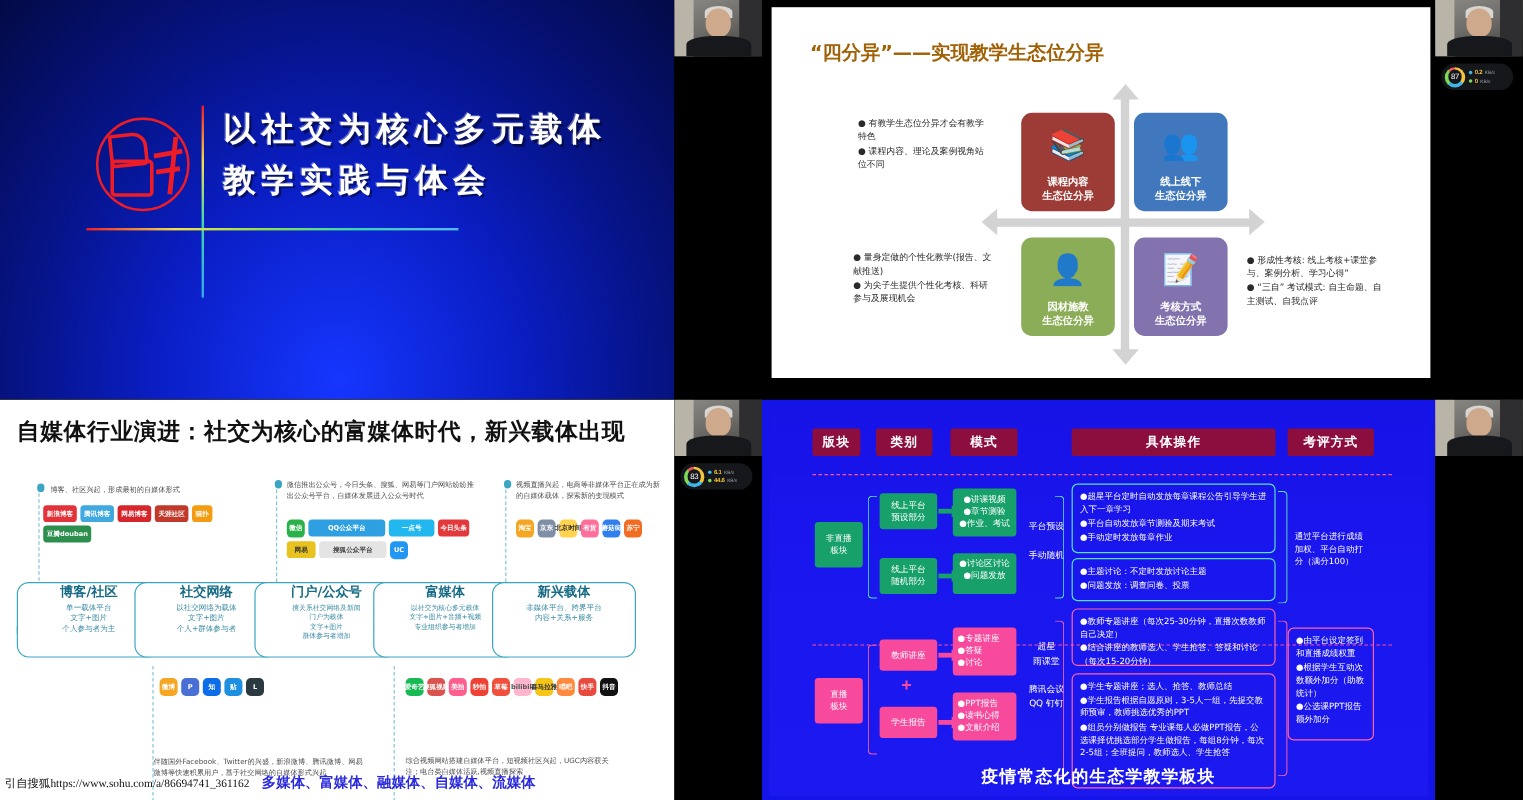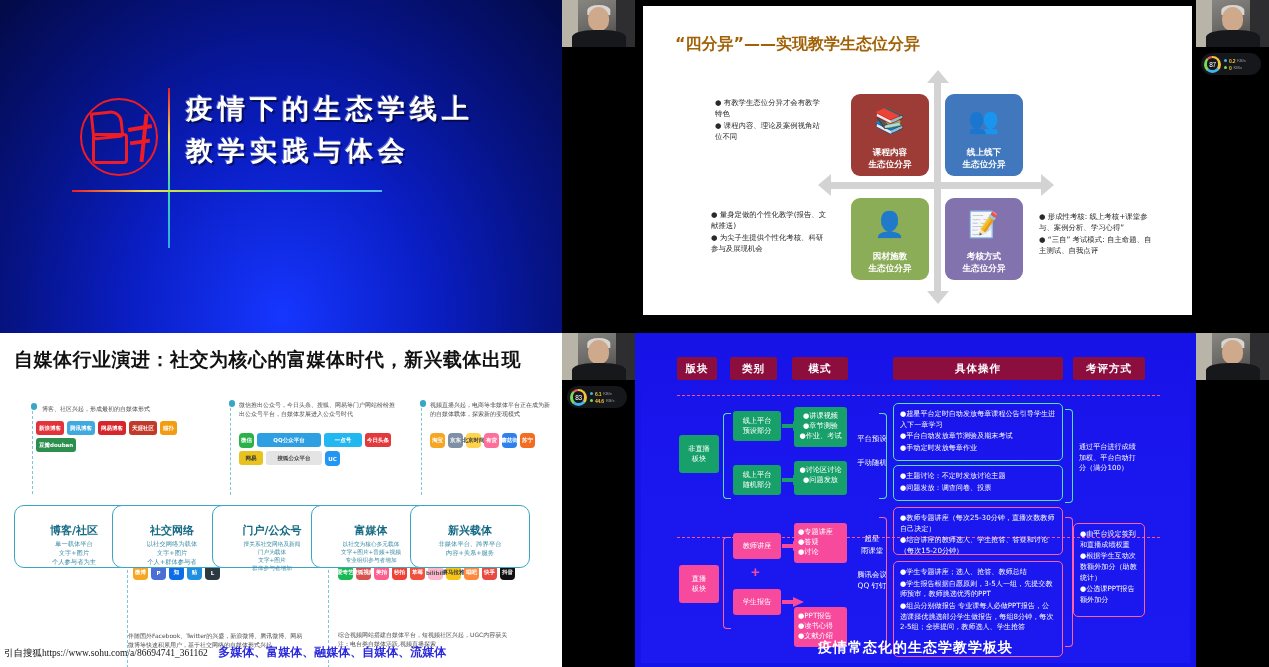--- a/index.html
+++ b/index.html
@@ -143,23 +143,23 @@
   .p3 { position:absolute; inset:0 73px 0 0; background:#fff; }
   .p3 h1 {
     position:absolute; left:14px; top:14px; font-size:19px; font-weight:bold; color:#111;
     letter-spacing:0.5px; white-space:nowrap;
     font-family:"DejaVu Sans","Liberation Sans",sans-serif;
   }
   .tl-line { position:absolute; left:14px; top:189px; width:490px; height:6px; background:#1f7f9c; }
   .tl-arrow { position:absolute; left:500px; top:180px; width:0; height:0;
     border-top:12px solid transparent; border-bottom:12px solid transparent; border-left:18px solid #1f7f9c; }
   .node {
-    position:absolute; top:172px; width:120px; height:63px; border-radius:10px;
+    position:absolute; top:152px; width:120px; height:63px; border-radius:10px;
     border:1.6px solid #3ba6c4; background:#fff; z-index:3;
-    display:flex; flex-direction:column; align-items:center; padding-top:17px;
+    display:flex; flex-direction:column; align-items:center; padding-top:0;
   }
   .node .nt { font-size:11px; font-weight:bold; color:#176b86; white-space:nowrap;
               font-family:"DejaVu Sans","Liberation Sans",sans-serif;}
   .node .ns { margin-top:2px; font-size:6.3px; line-height:1.42; color:#3a8ba4; text-align:center;
               font-family:"DejaVu Sans","Liberation Sans",sans-serif;}
   .nd0{left:14px;} .nd1{left:112px;} .nd2{left:212px;} .nd3{left:311px;} .nd4{left:410px;}
 
   .stem { position:absolute; width:1.5px; border-left:1.5px dashed #7fc5da; }
   .stem .cap { position:absolute; left:-2.5px; width:6.5px; height:6.5px; border-radius:50%; background:#3ba6c4; }
   .s-a { left:32px;  top:73px;  height:88px; }
@@ -256,21 +256,21 @@
   <div class="cell">
     <div class="p1">
       <div class="stage">
         <div class="seal">
           <div class="sd1"></div>
             <div class="sd2"></div>
             <div class="sd3"></div>
         </div>
         <div class="vrule"></div>
         <div class="titlewrap">
-          <div class="tline">疫情下的生态学线上</div>
+          <div class="tline">以社交为核心多元载体</div>
           <div class="tline">教学实践与体会</div>
         </div>
       </div>
       <div class="hrule"></div>
     </div>
     <div class="thumbcol">
       <div class="thumb">
         <div class="bg-l"></div>
           <div class="bg-r"></div>
         <div class="hair"></div>
@@ -569,21 +569,21 @@
         <div class="pline" style="left:141px; top:207px; width:12px; height:4px;"></div>
         <div class="parrow" style="left:152px; top:204px;"></div>
         <div class="pline" style="left:141px; top:263px; width:12px; height:4px;"></div>
         <div class="parrow" style="left:152px; top:260px;"></div>
 
         <div class="pbox" style="left:153px; top:186px; width:53px; height:40px;">
           <div>●专题讲座</div>
           <div>●答疑</div>
           <div>●讨论</div>
         </div>
-        <div class="pbox" style="left:153px; top:240px; width:53px; height:40px;margin-top:30px;">
+        <div class="pbox" style="left:153px; top:240px; width:53px; height:40px;">
           <div>●PPT报告</div>
           <div>●读书心得</div>
           <div>●文献介绍</div>
         </div>
 
         <div class="plain" style="left:208px; top:196px; width:46px;">
           <span style="white-space:pre-line">超星
 雨课堂
 
 腾讯会议

